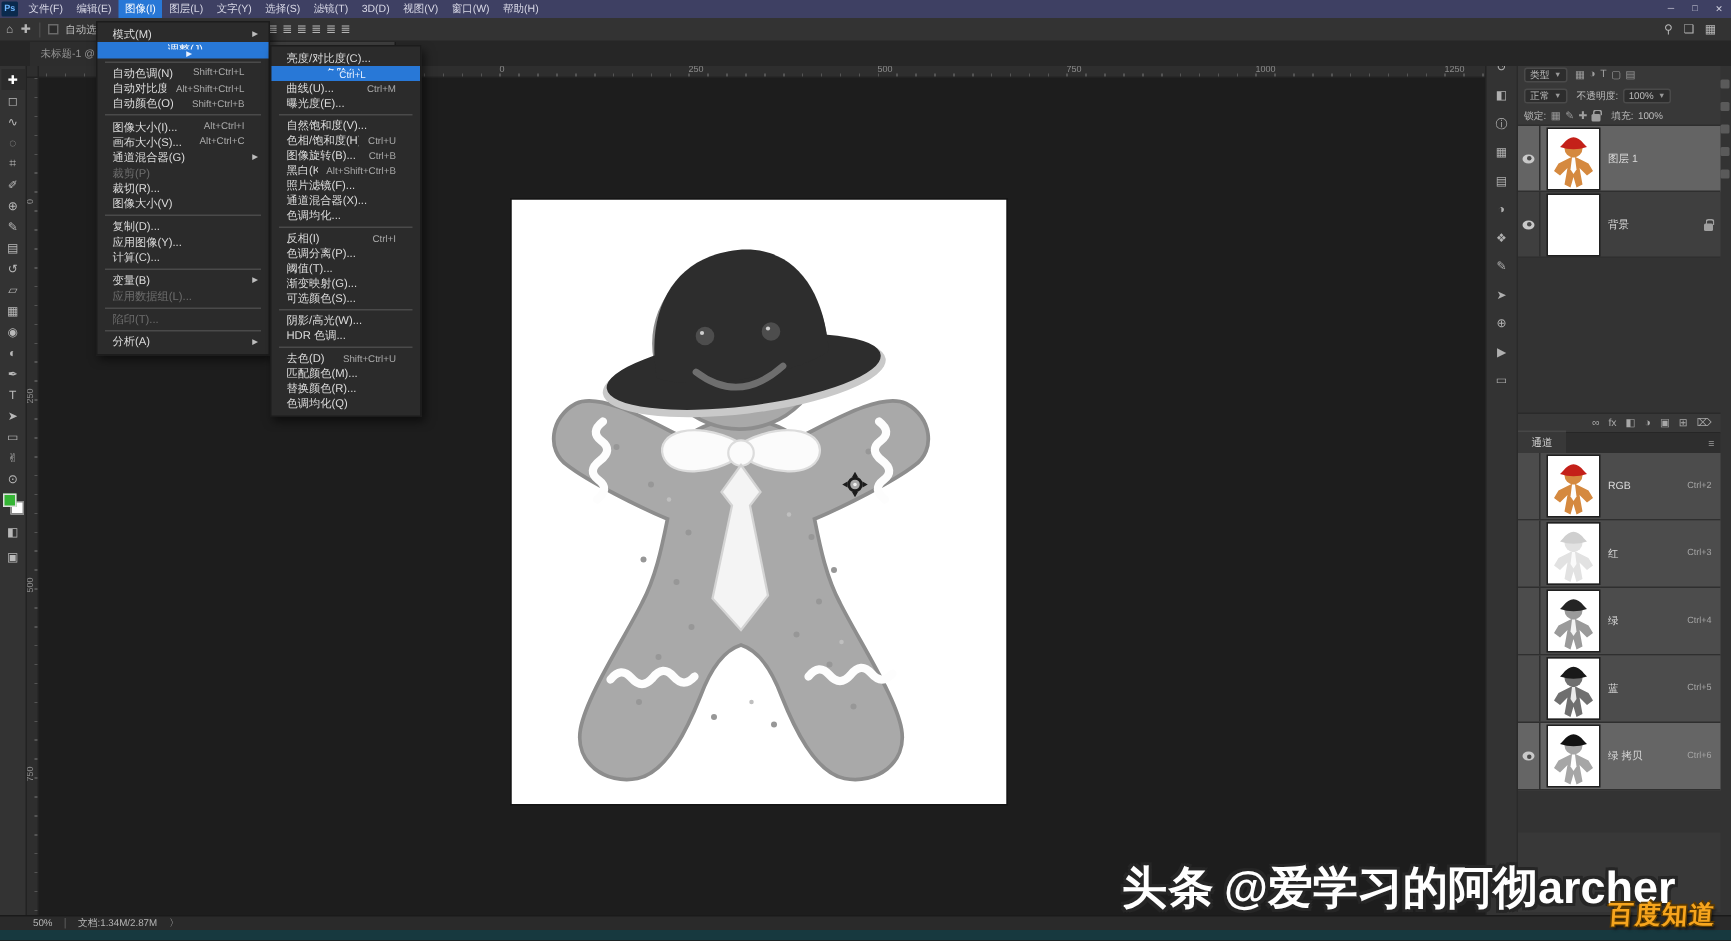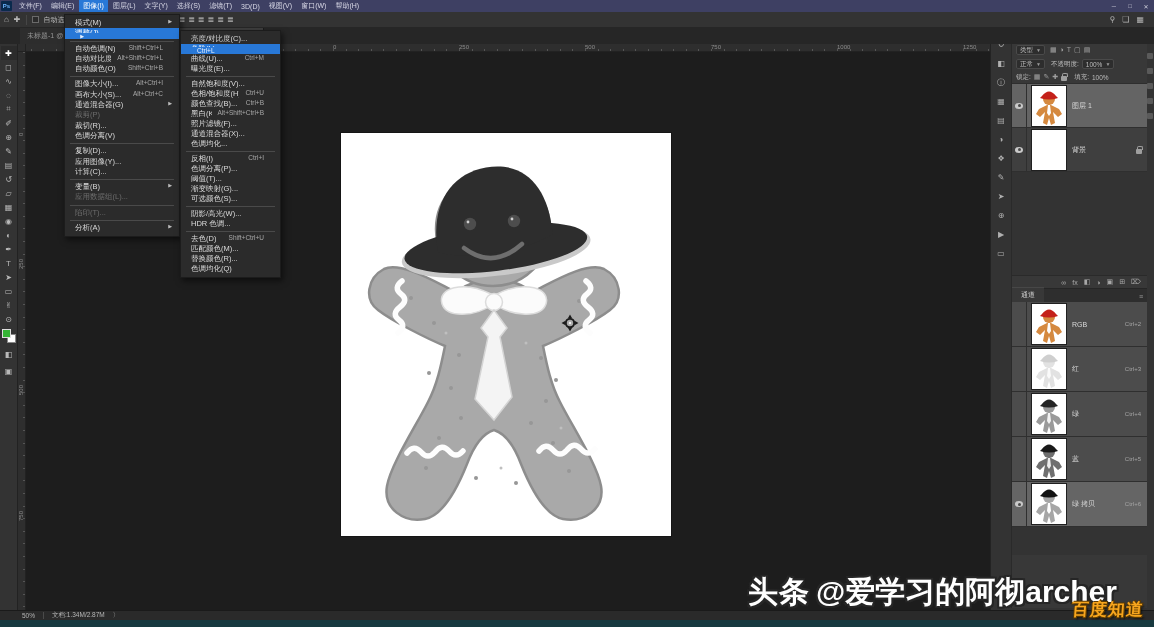--- a/index.html
+++ b/index.html
@@ -55,21 +55,21 @@
 
   
   .canvas-area{left:26px;top:52px;width:964px;height:558px;background:#1d1d1d;}
   .art-canvas{left:341px;top:133px;width:330px;height:403px;z-index:4;box-shadow:0 0 0 1px #151515;}
   .sampler{left:561px;top:314px;width:18px;height:18px;z-index:7;}
 
   
   .menu{background:#2b2b2b;border:1px solid #1c1c1c;box-shadow:2px 3px 6px rgba(0,0,0,.55);z-index:70;font-size:7.5px;color:#dcdcdc;padding:3px 0;}
   .menu-image{left:64px;top:14px;width:116px;}
   .menu-adjust{left:180px;top:30px;width:101px;}
-  .mi{height:10.3px;display:flex;padding:0 7px 0 10px;white-space:nowrap;}
+  .mi{height:10.3px;display:flex;align-items:center;padding:0 7px 0 10px;white-space:nowrap;}
   .menu-adjust .mi{height:10px;}
   .mi .lbl{flex:1;overflow:hidden;}
   .mi .sc{font-size:6.5px;color:#a8a8a8;margin-left:6px;}
   .mi .arr{font-size:5px;color:#bdbdbd;margin-left:4px;width:5px;text-align:right;}
   .mi.hl{background:#2878d7;color:#fff;flex-direction:column;}
   .mi.hl .sc,.mi.hl .arr{color:#e8f1ff;}
   .mi.disabled{color:#6d6d6d;}
   .mi.disabled .sc{color:#6d6d6d;}
   .mi.sep{height:5px;padding:0;}
   .mi.sep::after{content:"";display:block;height:1px;background:#4a4a4a;margin:2px 5px;width:100%;}
@@ -400,21 +400,21 @@
     <span class="lbl">裁剪(P)</span>
     <span class="sc"></span>
     <span class="arr"></span>
   </div>
     <div class="mi">
     <span class="lbl">裁切(R)...</span>
     <span class="sc"></span>
     <span class="arr"></span>
   </div>
     <div class="mi">
-    <span class="lbl">色调分离(V)</span>
+    <span class="lbl">图像大小(V)</span>
     <span class="sc"></span>
     <span class="arr"></span>
   </div>
     <div class="mi sep">
     
     
     
   </div>
     <div class="mi">
     <span class="lbl">复制(D)...</span>
@@ -499,21 +499,21 @@
     <span class="lbl">自然饱和度(V)...</span>
     <span class="sc"></span>
     <span class="arr"></span>
   </div>
     <div class="mi">
     <span class="lbl">色相/饱和度(H)...</span>
     <span class="sc">Ctrl+U</span>
     <span class="arr"></span>
   </div>
     <div class="mi">
-    <span class="lbl">颜色查找(B)...</span>
+    <span class="lbl">图像旋转(B)...</span>
     <span class="sc">Ctrl+B</span>
     <span class="arr"></span>
   </div>
     <div class="mi">
     <span class="lbl">黑白(K)...</span>
     <span class="sc">Alt+Shift+Ctrl+B</span>
     <span class="arr"></span>
   </div>
     <div class="mi">
     <span class="lbl">照片滤镜(F)...</span>

